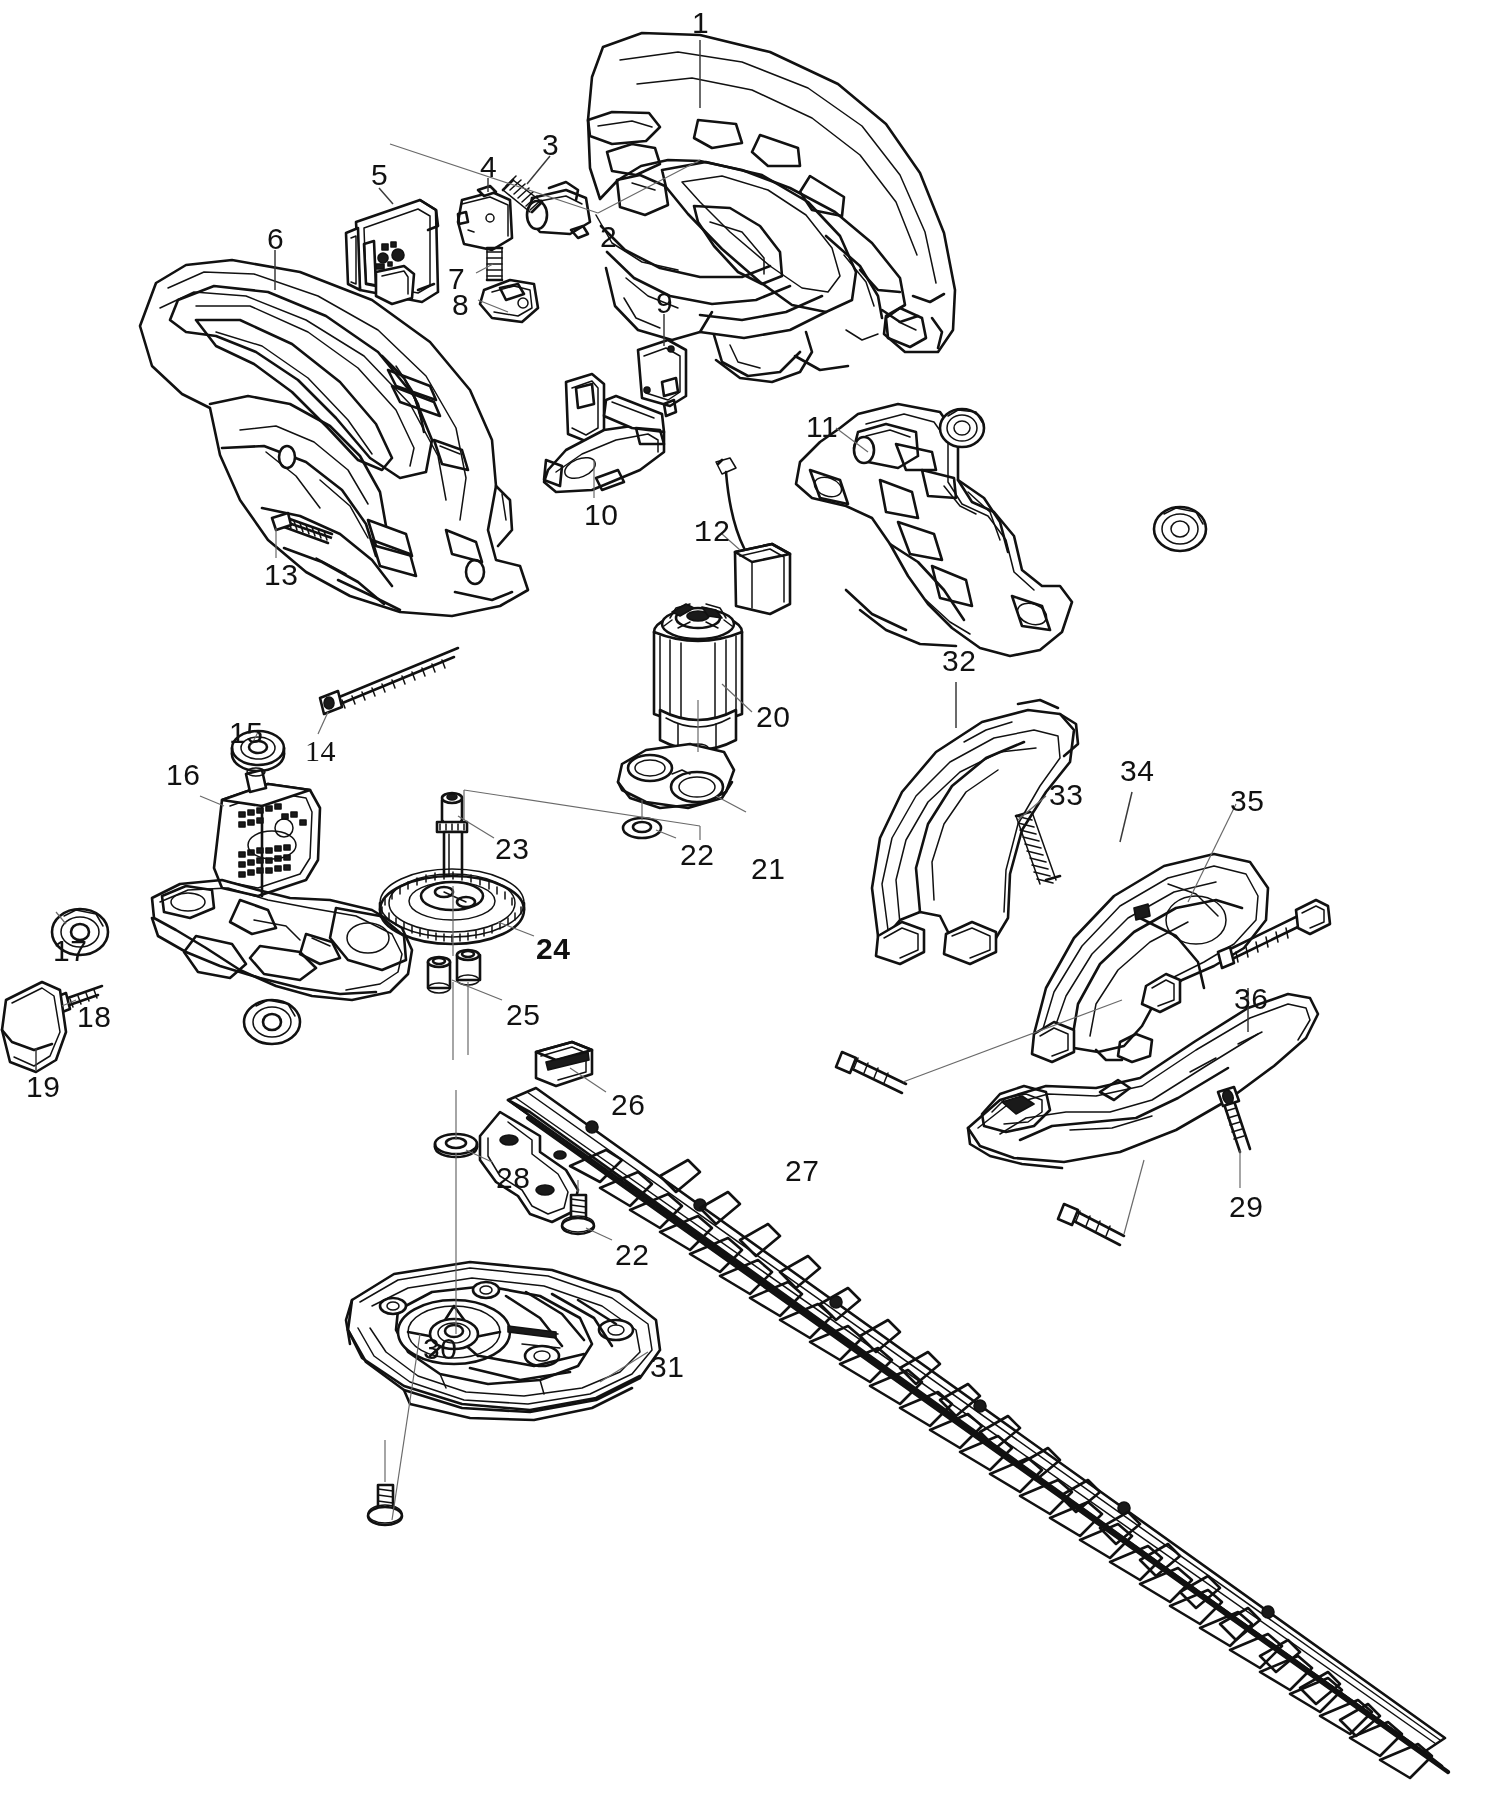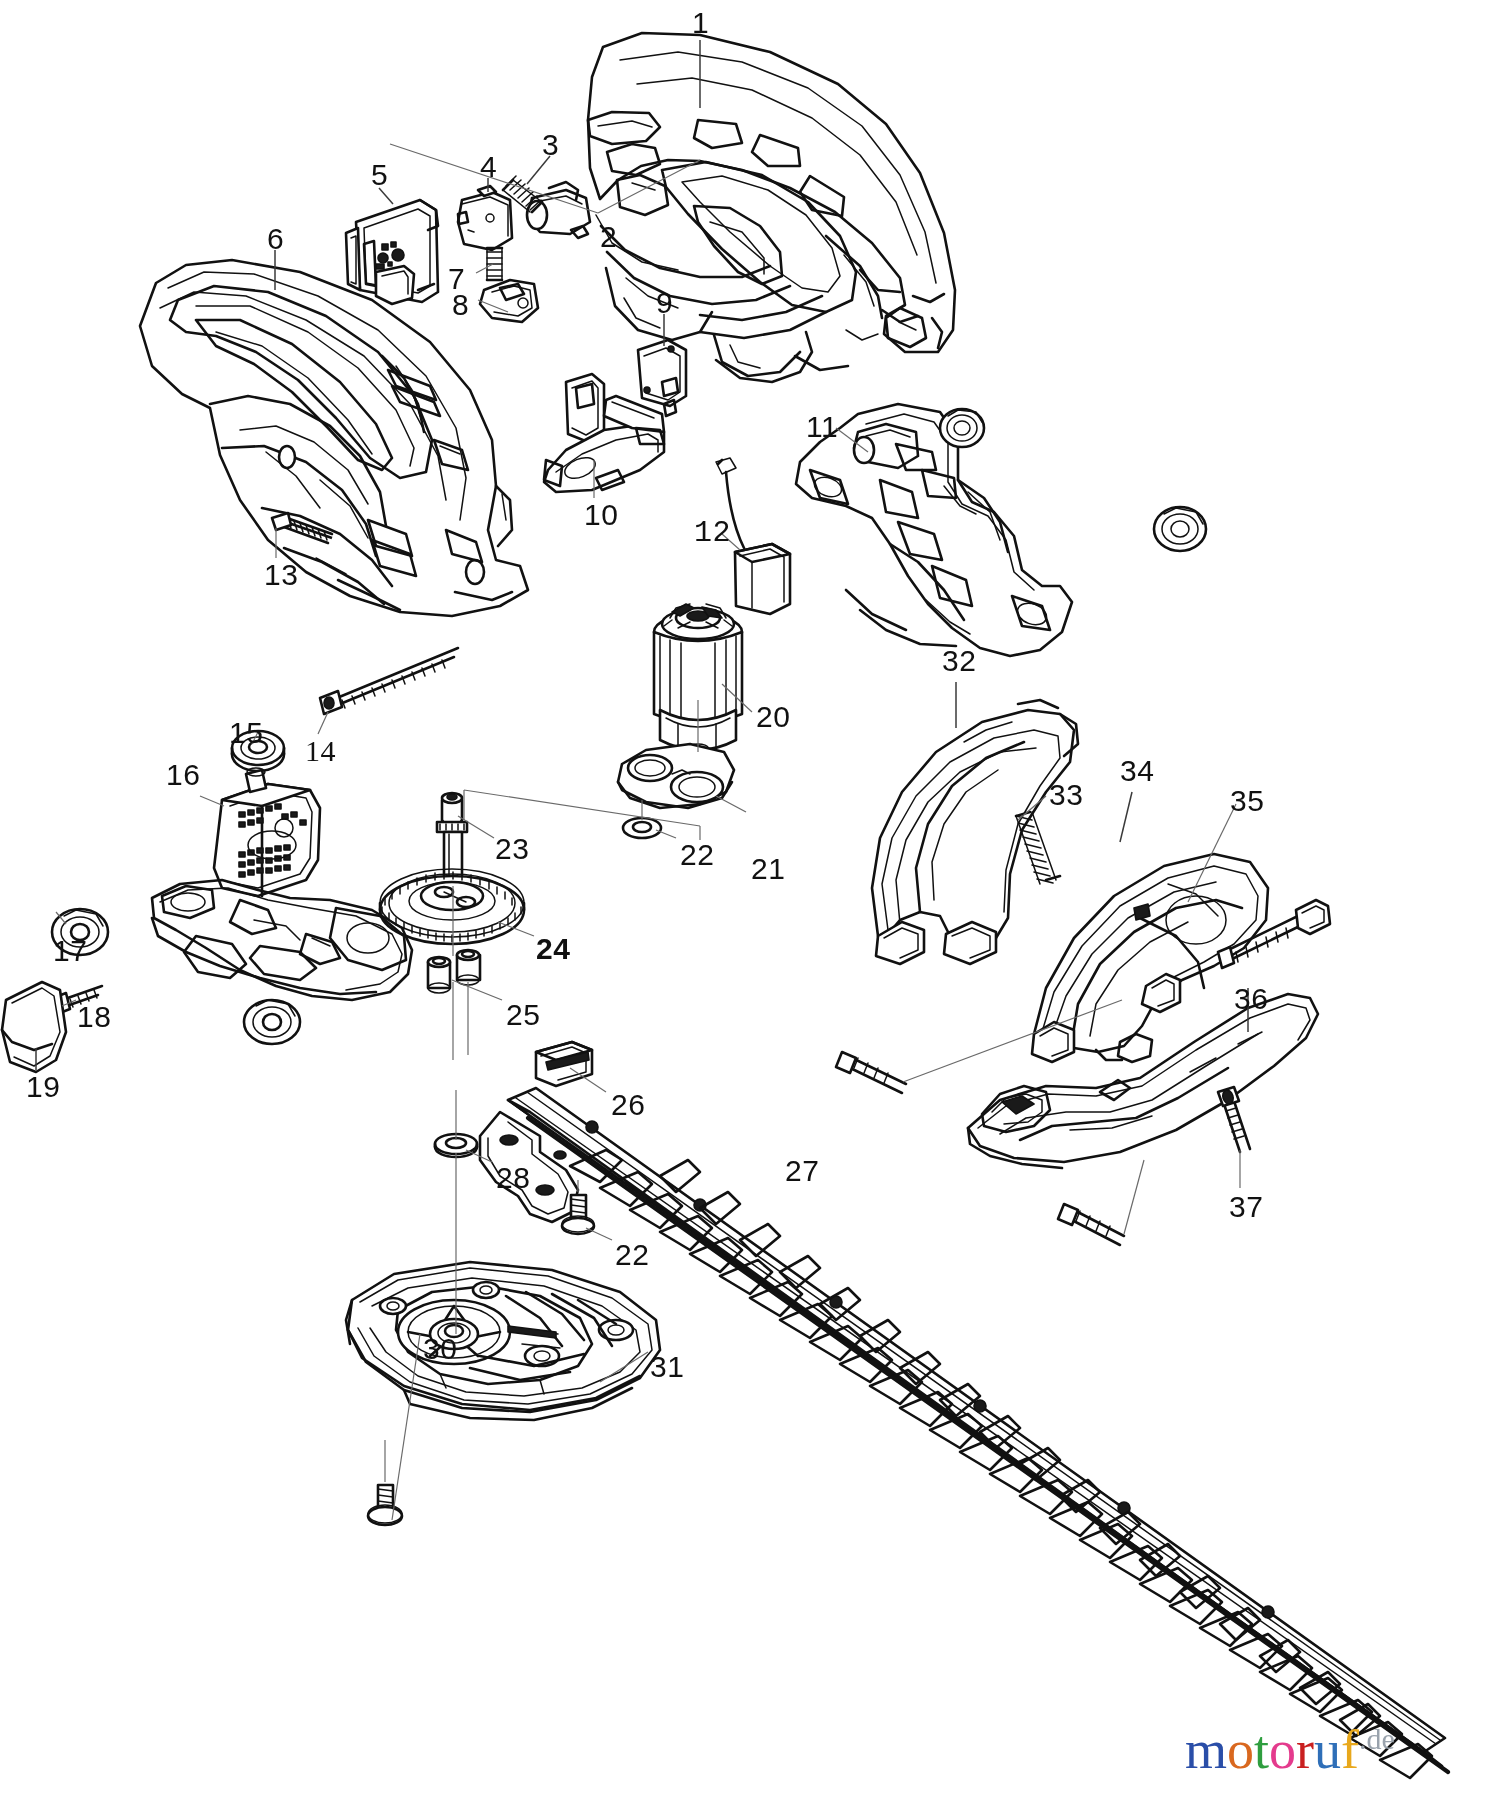--- a/index.html
+++ b/index.html
@@ -802,19 +802,16 @@
   <div class="callout" style="left:785px;  top:1156px;">27</div>
   <div class="callout" style="left:496px;  top:1163px;">28</div>
   <div class="callout" style="left:615px;  top:1240px;">22</div>
   <div class="callout" style="left:423px;  top:1334px;">30</div>
   <div class="callout" style="left:650px;  top:1352px;">31</div>
   <div class="callout" style="left:942px;  top:646px;text-align:right;">32</div>
   <div class="callout" style="left:1049px; top:780px;">33</div>
   <div class="callout" style="left:1120px; top:756px;">34</div>
   <div class="callout" style="left:1230px; top:786px;">35</div>
   <div class="callout" style="left:1234px; top:952px;margin-top:32px;">36</div>
-  <div class="callout" style="left:1229px; top:1192px;">37</div>
-
-  <div class="wm">
-    <span class="s0">m</span><span class="s1">o</span><span class="s2">t</span><span class="s3">o</span><span class="s4">r</span><span class="s5">u</span><span class="s6">f</span><span class="de">.de</span>
-  </div>
+  <div class="callout" style="left:1229px; top:1192px;">29</div>
+
 
 </div>
 
 </body></html>

